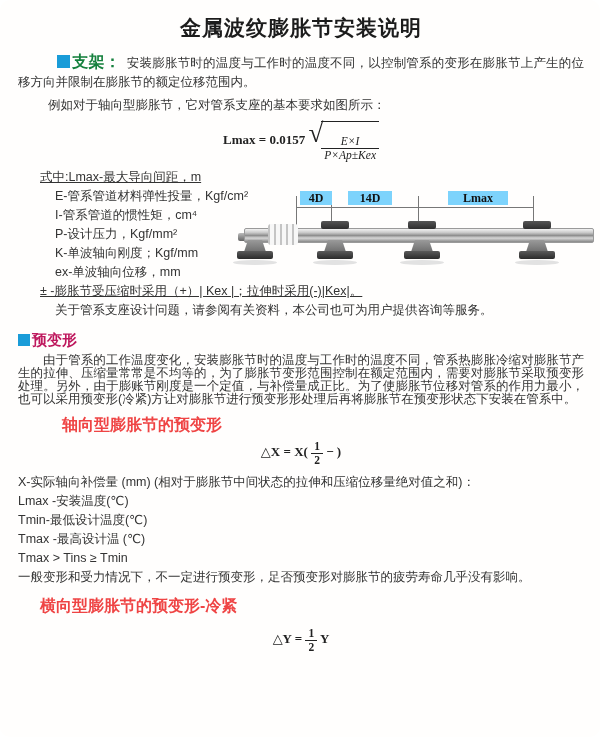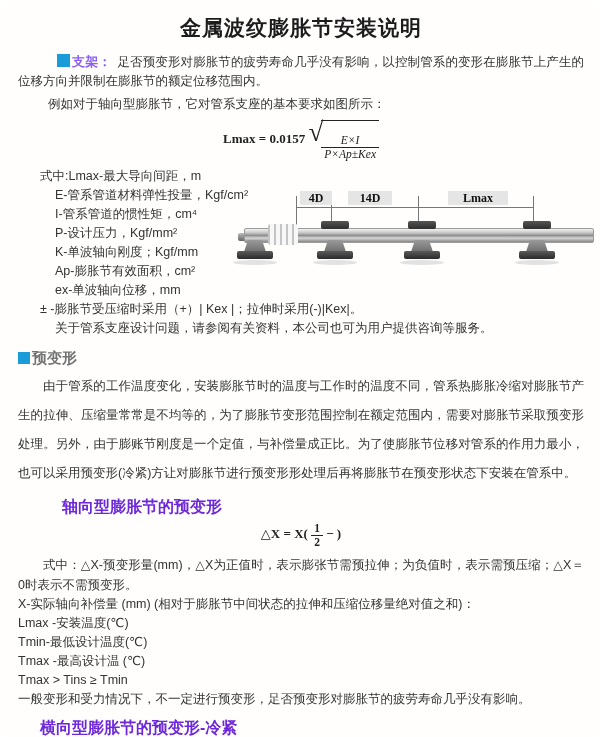--- a/index.html
+++ b/index.html
@@ -12,21 +12,21 @@
   .content{padding:0 16px 0 18px;}
   h1.title{
     margin:14px 0 10px 0;text-align:center;font-size:21px;line-height:28px;
     color:#1c1c1c;font-weight:bold;letter-spacing:1px;
   }
   .sq{
     display:inline-block;width:13px;height:13px;background:#1a9cd8;
     vertical-align:-1px;margin-right:2px;
   }
   .sq.small{width:12px;height:12px;}
-  .sec-head-inline{font-size:13px;font-weight:bold;color:#8b5cf6;margin-right:6px;}
+  .sec-head-inline{font-size:16px;font-weight:bold;color:#15803d;margin-right:6px;}
   .p-support{margin:0;text-indent:39px;text-align:justify;}
   .p-plain{margin:4px;text-indent:26px;}
   .formula{
     text-align:center;font-family:"Liberation Serif","DejaVu Serif",serif;
     color:#222;font-weight:bold;font-size:13px;
   }
   .frac{
     display:inline-block;vertical-align:middle;text-align:center;
     font-family:"Liberation Serif","DejaVu Serif",serif;font-size:11.5px;line-height:13px;
   }
@@ -37,45 +37,45 @@
   .radical{
     font-family:"Liberation Serif","DejaVu Serif",serif;font-weight:normal;
     font-size:27px;line-height:27px;margin-right:-2px;transform:translateY(-1px);
   }
   .sqrt .frac{border-top:1.6px solid #222;padding-top:13px;}
   .formula1{margin:6px 0 6px 0;}
   .formula2{margin:4px 0 6px 0;}
   .formula3{margin:10px 0 8px 0;}
   .def-list{margin:2px 0 0 0;}
   .def-line{margin:0;}
-  .ind-a{margin-left:22px;}
+  .ind-a{margin-left:22px;text-decoration:underline;}
   .ind-b{margin-left:37px;}
   .h2-blue{
-    margin:10px 0 4px 0;font-size:15px;line-height:20px;font-weight:bold;color:#737373;
+    margin:10px 0 4px 0;font-size:15px;line-height:20px;font-weight:bold;color:#be185d;
   }
   .h3-blue{
-    margin:8px 0 2px 44px;font-size:16px;line-height:22px;font-weight:bold;color:#6d28d9;
+    margin:8px 0 2px 44px;font-size:16px;line-height:22px;font-weight:bold;color:#ef4444;
   }
   .h3-blue.lateral{margin-left:22px;}
-  .p-body{margin:2px 0 0 0;text-align:justify;text-indent:2em;line-height:29px;}
+  .p-body{margin:2px 0 0 0;text-align:justify;text-indent:2em;line-height:13px;}
   .note-line{margin:0;line-height:19px;}
   .p-shizhong{margin:2px 0 0 0;text-align:justify;text-indent:2em;line-height:20px;}
 
   
   .diagram{position:absolute;left:238px;top:193px;width:358px;height:92px;}
   .dim-line{position:absolute;left:58px;top:14px;width:237px;height:0;border-top:1px solid #777;}
   .tick{position:absolute;top:3px;width:0;border-left:1px solid #777;}
   .tick.t1{left:58px;height:31px;}
   .tick.t2{left:93px;height:41px;}
   .tick.t3{left:180px;height:41px;}
   .tick.t4{left:295px;height:41px;}
   .dim-label{
     position:absolute;top:-2px;text-align:center;
     font-family:"Liberation Serif","DejaVu Serif",serif;font-weight:bold;
-    font-size:12px;color:#111;line-height:14px;background:#e5e5e5;padding:0 2px;
+    font-size:12px;color:#111;line-height:14px;background:#7dd3fc;padding:0 2px;
   }
   .dim-label.l1{left:62px;width:28px;}
   .dim-label.l2{left:110px;width:40px;}
   .dim-label.l3{left:210px;width:56px;}
   .pipe{
     position:absolute;left:6px;top:35px;width:348px;height:13px;
     background:linear-gradient(#f2f2f2 0%,#c9c9c9 28%,#8f8f8f 50%,#d6d6d6 70%,#878787 100%);
     border:1px solid #9a9a9a;border-radius:2px;
   }
   .pipe-stub{
@@ -107,61 +107,59 @@
   }
 </style>
 </head>
 <body>
 
 <div class="page">
   <div class="content">
 
     <h1 class="title">金属波纹膨胀节安装说明</h1>
 
-    <p class="p-support"><span class="sq"></span><span class="sec-head-inline">支架：</span><span>足否预变形对膨胀节的疲劳寿命几乎没有影响，以控制管系的变形在膨胀节上产生的位移方向并限制在膨胀节的额定位移范围内。</span></p>
+    <p class="p-support"><span class="sq"></span><span class="sec-head-inline">支架：</span><span>安装膨胀节时的温度与工作时的温度不同，以控制管系的变形在膨胀节上产生的位移方向并限制在膨胀节的额定位移范围内。</span></p>
 
     <p class="p-plain">例如对于轴向型膨胀节，它对管系支座的基本要求如图所示：</p>
 
     <div class="formula formula1">
       <span>Lmax = 0.0157</span>
       <span class="sqrt">
           <span class="radical">√</span>
           <span class="frac italic">
             <span class="num">E×I</span>
             <span class="den">P×Ap±Kex</span>
           </span>
         </span>
     </div>
 
     <div class="def-list">
       <p class="def-line ind-a">式中:Lmax-最大导向间距，m</p>
       <p class="def-line ind-b">E-管系管道材料弹性投量，Kgf/cm²</p>
       <p class="def-line ind-b">I-管系管道的惯性矩，cm⁴</p>
       <p class="def-line ind-b">P-设计压力，Kgf/mm²</p>
       <p class="def-line ind-b">K-单波轴向刚度；Kgf/mm</p>
-      <p class="def-line ind-b">Ap-膨胀节有效面积，cm²</p>
       <p class="def-line ind-b">ex-单波轴向位移，mm</p>
       <p class="def-line ind-a">± -膨胀节受压缩时采用（+）| Kex |；拉伸时采用(-)|Kex|。</p>
       <p class="def-line ind-b">关于管系支座设计问题，请参阅有关资料，本公司也可为用户提供咨询等服务。</p>
     </div>
 
     <h2 class="h2-blue"><span class="sq small"></span><span>预变形</span></h2>
 
     <p class="p-body">由于管系的工作温度变化，安装膨胀节时的温度与工作时的温度不同，管系热膨胀冷缩对膨胀节产生的拉伸、压缩量常常是不均等的，为了膨胀节变形范围控制在额定范围内，需要对膨胀节采取预变形处理。另外，由于膨账节刚度是一个定值，与补偿量成正比。为了使膨胀节位移对管系的作用力最小，也可以采用预变形(冷紧)方让对膨胀节进行预变形形处理后再将膨胀节在预变形状态下安装在管系中。</p>
 
     <h3 class="h3-blue">轴向型膨胀节的预变形</h3>
 
     <div class="formula formula2">
       <span>△X = X(</span>
       <span class="frac"><span class="num">1</span><span class="den">2</span></span>
       <span>−</span>
       <span>)</span>
     </div>
 
-    <p class="p-shizhong">式中：△X-预变形量(mm)，△X为正值时，表示膨张节需预拉伸；为负值时，表示需预压缩；△X＝0时表示不需预变形。</p>
 
     <p class="note-line ind-b">X-实际轴向补偿量 (mm) (相对于膨胀节中间状态的拉伸和压缩位移量绝对值之和)：</p>
     <p class="note-line ind-b">Lmax -安装温度(℃)</p>
     <p class="note-line ind-b">Tmin-最低设计温度(℃)</p>
     <p class="note-line ind-b">Tmax -最高设计温  (℃)</p>
     <p class="note-line ind-b">Tmax &gt; Tins ≥ Tmin</p>
     <p class="note-line ind-b">一般变形和受力情况下，不一定进行预变形，足否预变形对膨胀节的疲劳寿命几乎没有影响。</p>
 
     <h3 class="h3-blue lateral">横向型膨胀节的预变形-冷紧</h3>
 

